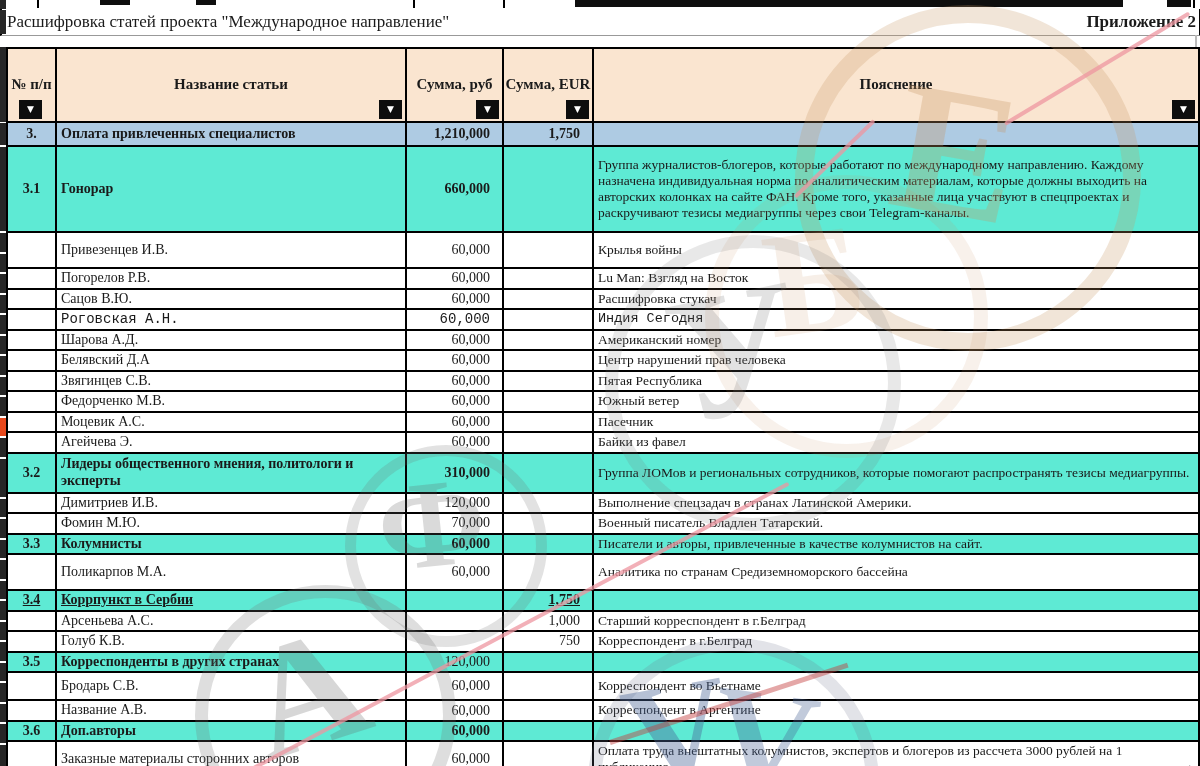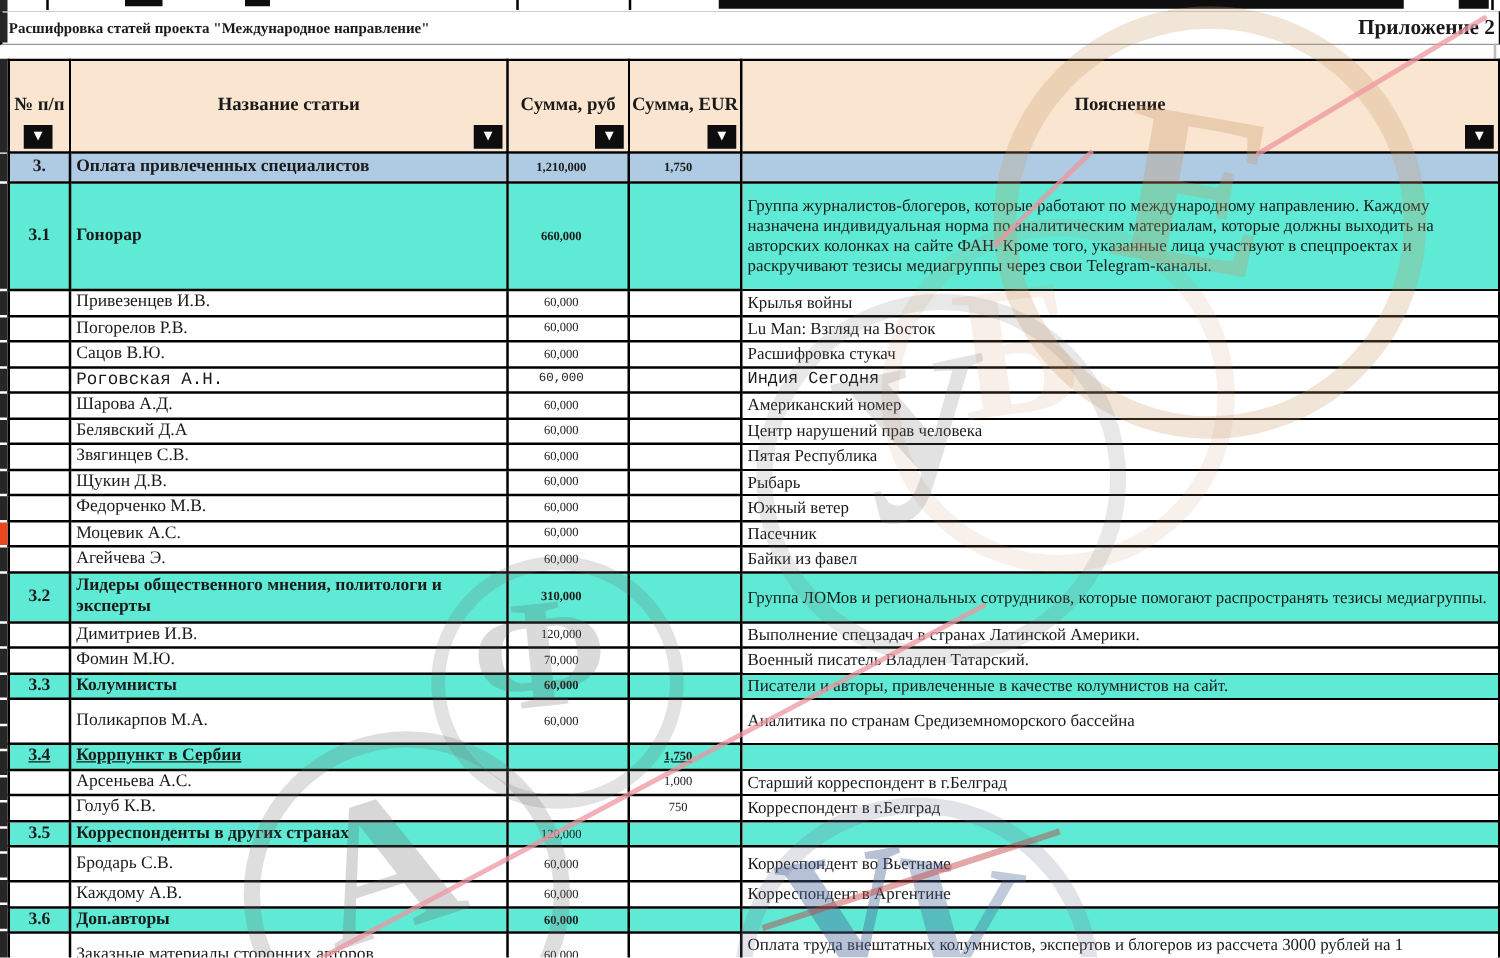--- a/index.html
+++ b/index.html
@@ -9,38 +9,38 @@
 
   
   .toprow{position:absolute;left:0;top:0;width:1200px;height:9px;border-bottom:2px solid #000;}
   .toprow .v{position:absolute;top:0;width:2px;height:8px;background:#000;}
   .toprow .blk{position:absolute;top:0;height:7px;background:#0e0e0e;}
 
   
   .titlerow{position:absolute;left:0;top:9px;width:1197px;height:26px;
             border-bottom:1px solid #999;border-left:2px solid #000;border-right:2px solid #000;
             display:flex;justify-content:space-between;align-items:center;background:#fff;}
-  .title{font-weight:bold;font-size:12px;padding-left:5px;white-space:nowrap;}
+  .title{font-weight:normal;font-size:17px;padding-left:5px;white-space:nowrap;}
   .appendix{font-weight:bold;font-size:17px;padding-right:3px;white-space:nowrap;}
   .gapline{position:absolute;left:1195px;top:35px;width:2px;height:12px;background:#bbb;}
 
   
   table{position:absolute;left:6px;top:47px;width:1192px;border-collapse:collapse;table-layout:fixed;}
   th,td{border:2px solid #000;overflow:hidden;vertical-align:middle;}
   thead th{background:#FAE5D0;font-size:15px;font-weight:bold;text-align:center;
            position:relative;line-height:1.15;}
   thead tr{height:74px;}
   .filter-btn{position:absolute;bottom:2px;right:3px;width:23px;height:19px;background:#0d0d0d;
               color:#fff;display:flex;align-items:center;justify-content:center;cursor:pointer;}
   .filter-btn span{font-size:9px;line-height:1;font-family:"DejaVu Sans",sans-serif;}
   #th-num .filter-btn{left:11px;right:auto;}
 
   .c-num{text-align:center;font-weight:bold;font-size:14px;}
   .c-name{padding:1px 3px 1px 4px;font-size:14px;line-height:1.18;}
-  .c-rub,.c-eur{text-align:center;padding-right:12px;font-size:10px;}
+  .c-rub,.c-eur{text-align:right;padding-right:12px;font-size:14px;}
   .c-note{font-size:13.5px;padding:1px 4px;line-height:1.2;vertical-align:middle;position:relative;}
 
   tr.r-section td{background:#AECBE3;font-weight:bold;}
   tr.r-sub td{background:#5eead4;margin-top:20px;}
   tr.r-sub .c-num,tr.r-sub .c-name,tr.r-sub .c-rub,tr.r-sub .c-eur{font-weight:bold;}
   tr.r-item td{background:#fff;}
   tr.rub-normal .c-rub{font-weight:normal;}
   .cut-arrow{position:absolute;right:2px;bottom:4px;font-size:9px;color:#000;
              font-family:"DejaVu Sans",sans-serif;}
 
@@ -143,21 +143,21 @@
           <td class="c-eur">1,750</td>
           <td class="c-note"></td>
         </tr>
         <tr class="r-sub" style="height: 86px;">
           <td class="c-num">3.1</td>
           <td class="c-name">Гонорар</td>
           <td class="c-rub">660,000</td>
           <td class="c-eur"></td>
           <td class="c-note">Группа журналистов-блогеров, которые работают по международному направлению. Каждому назначена индивидуальная норма по аналитическим материалам, которые должны выходить на авторских колонках на сайте ФАН. Кроме того, указанные лица участвуют в спецпроектах и раскручивают тезисы медиагруппы через свои Telegram-каналы.</td>
         </tr>
-        <tr class="r-item" style="height: 20px;">
+        <tr class="r-item" style="height: 36px;">
           <td class="c-num"></td>
           <td class="c-name">Привезенцев И.В.</td>
           <td class="c-rub">60,000</td>
           <td class="c-eur"></td>
           <td class="c-note">Крылья войны</td>
         </tr>
         <tr class="r-item" style="height: 20px;">
           <td class="c-num"></td>
           <td class="c-name">Погорелов Р.В.</td>
           <td class="c-rub">60,000</td>
@@ -191,27 +191,20 @@
           <td class="c-rub">60,000</td>
           <td class="c-eur"></td>
           <td class="c-note">Центр нарушений прав человека</td>
         </tr>
         <tr class="r-item" style="height: 20px;">
           <td class="c-num"></td>
           <td class="c-name">Звягинцев С.В.</td>
           <td class="c-rub">60,000</td>
           <td class="c-eur"></td>
           <td class="c-note">Пятая Республика</td>
-        </tr>
-        <tr class="r-item" style="height: 20px;">
-          <td class="c-num"></td>
-          <td class="c-name">Щукин Д.В.</td>
-          <td class="c-rub">60,000</td>
-          <td class="c-eur"></td>
-          <td class="c-note">Рыбарь</td>
         </tr>
         <tr class="r-item" style="height: 20px;">
           <td class="c-num"></td>
           <td class="c-name">Федорченко М.В.</td>
           <td class="c-rub">60,000</td>
           <td class="c-eur"></td>
           <td class="c-note">Южный ветер</td>
         </tr>
         <tr class="r-item" style="height: 20px;">
           <td class="c-num"></td>
@@ -292,21 +285,21 @@
         </tr>
         <tr class="r-item" style="height: 28px;">
           <td class="c-num"></td>
           <td class="c-name">Бродарь С.В.</td>
           <td class="c-rub">60,000</td>
           <td class="c-eur"></td>
           <td class="c-note">Корреспондент во Вьетнаме</td>
         </tr>
         <tr class="r-item" style="height: 20px;">
           <td class="c-num"></td>
-          <td class="c-name">Каждому А.В.</td>
+          <td class="c-name">Название А.В.</td>
           <td class="c-rub">60,000</td>
           <td class="c-eur"></td>
           <td class="c-note">Корреспондент в Аргентине</td>
         </tr>
         <tr class="r-sub" style="height: 20px;">
           <td class="c-num">3.6</td>
           <td class="c-name">Доп.авторы</td>
           <td class="c-rub">60,000</td>
           <td class="c-eur"></td>
           <td class="c-note"></td>

